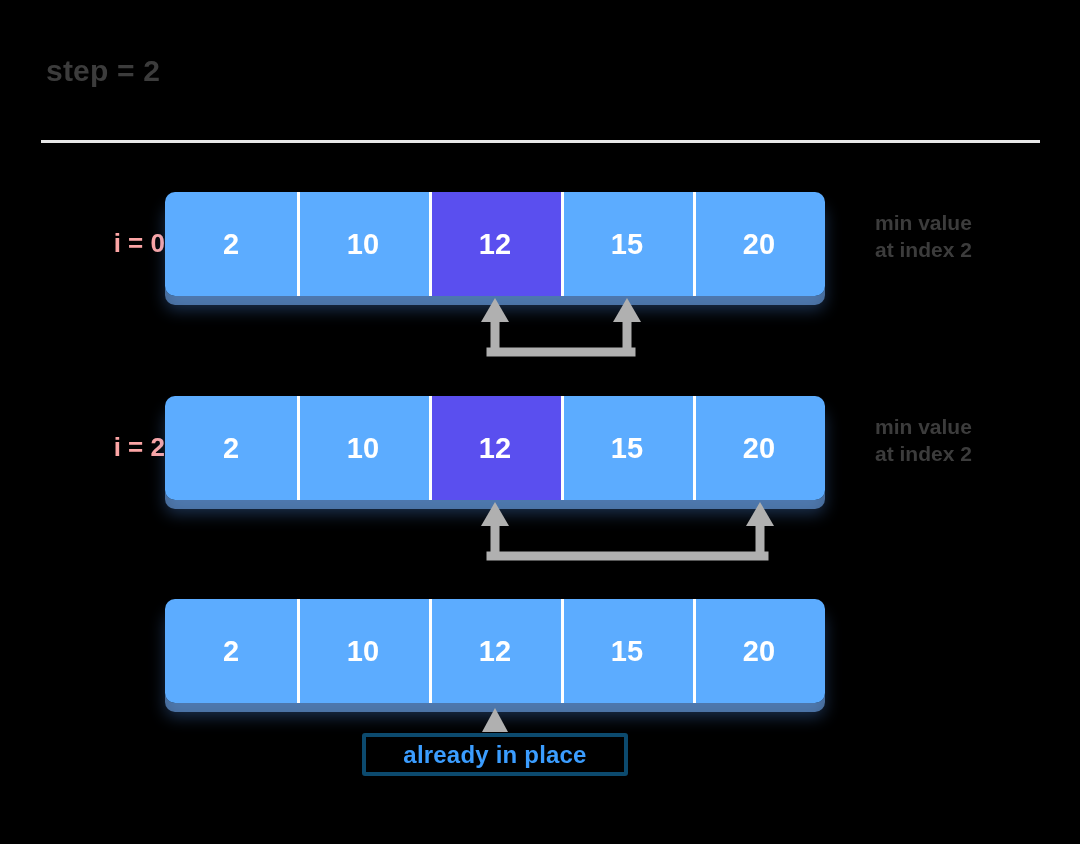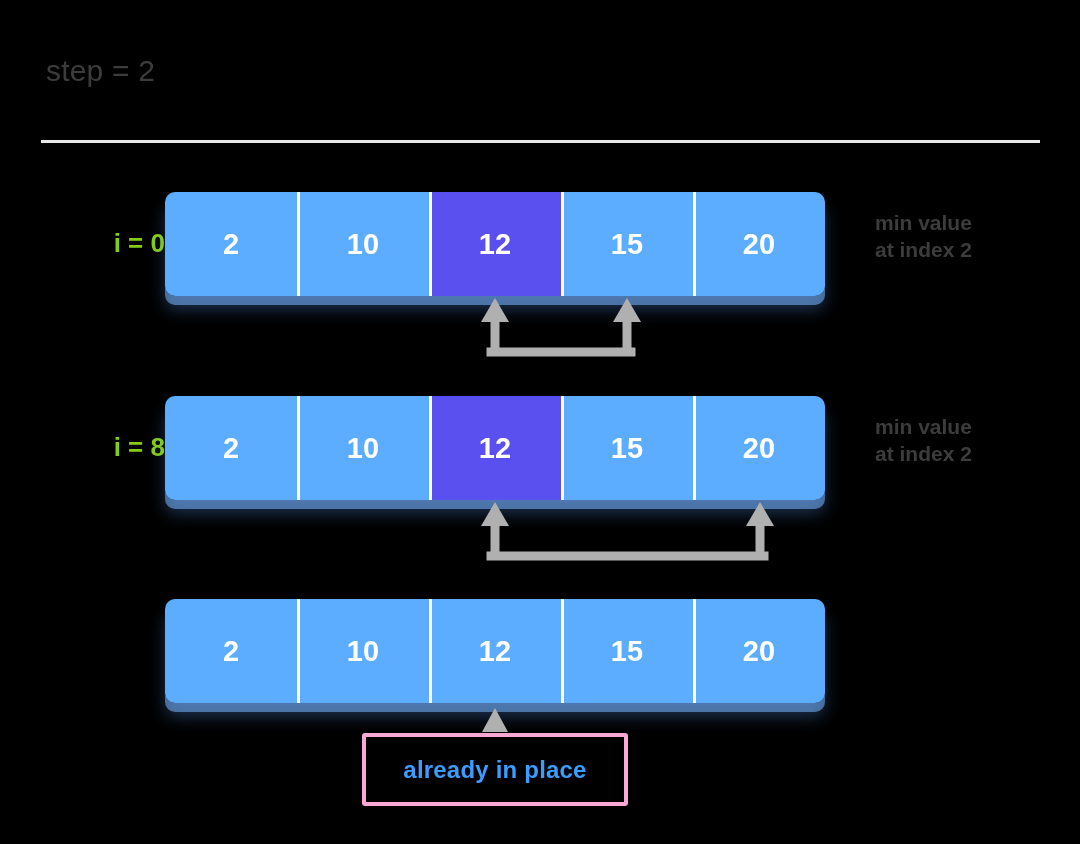--- a/index.html
+++ b/index.html
@@ -18,21 +18,21 @@
     height: 844px;
     background: #000000;
   }
 
   
   .step-label {
     position: absolute;
     left: 46px;
     top: 54px;
     font-size: 30px;
-    font-weight: 400;
+    font-weight: 700;
     color: #3c3c3c;
     letter-spacing: 0.2px;
     white-space: nowrap;
   }
 
   .divider {
     position: absolute;
     left: 41px;
     top: 140px;
     width: 999px;
@@ -93,21 +93,21 @@
   .cell.hl + .cell::before { background: #ffffff; }
 
   
   .left-label {
     position: absolute;
     right: 0;
     width: 120px;
     text-align: right;
     font-size: 26px;
     font-weight: 700;
-    color: #84cc16;
+    color: #fca5a5;
     white-space: nowrap;
   }
   .left-wrap   { position: absolute; left: 0; width: 165px; }
   .left-wrap-1 { top: 228px; }
   .left-wrap-2 { top: 432px; }
 
   .right-label {
     position: absolute;
     left: 875px;
     font-size: 21px;
@@ -124,22 +124,22 @@
     position: absolute;
     pointer-events: none;
   }
 
   
   .callout {
     position: absolute;
     left: 362px;
     top: 733px;
     width: 266px;
-    height: 73px;
-    border: 4px solid #f9a8d4;
+    height: 43px;
+    border: 4px solid #0c4a6e;
     border-radius: 3px;
     background: transparent;
     display: flex;
     align-items: center;
     justify-content: center;
   }
 
   .callout-text {
     font-size: 24px;
     font-weight: 700;
@@ -174,21 +174,21 @@
   <div class="right-label right-1">min value
 at index 2</div>
 
   <svg class="connector" style="left:465px; top:296px;" width="200" height="62">
     <path d="M 30 56 L 30 22 M 162 56 L 162 22 M 26 56 L 166 56" stroke="#b0b0b0" stroke-width="9" fill="none" stroke-linecap="square"></path>
     <polygon points="30,2 16,26 44,26" fill="#b0b0b0"></polygon>
     <polygon points="162,2 148,26 176,26" fill="#b0b0b0"></polygon>
   </svg>
 
   <div class="left-wrap left-wrap-2">
-    <div class="left-label">i = 8</div>
+    <div class="left-label">i = 2</div>
   </div>
 
   <div class="row row-2">
     <div class="array">
       <div class="cell">2</div>
       <div class="cell">10</div>
       <div class="cell hl">12</div>
       <div class="cell">15</div>
       <div class="cell">20</div>
     </div>

